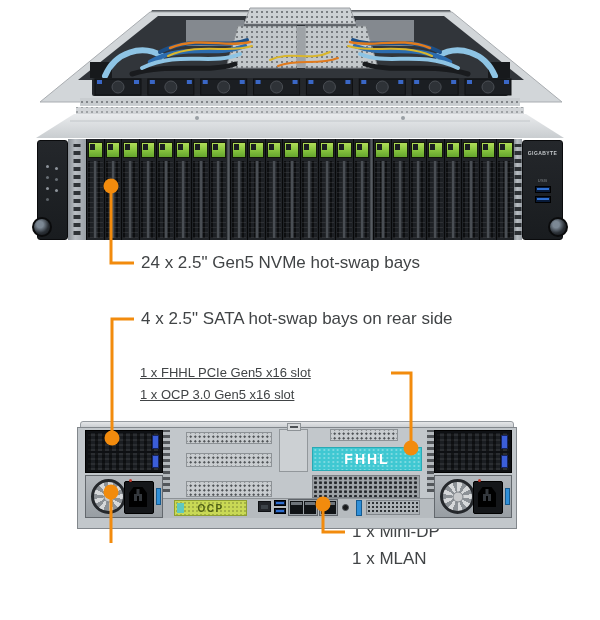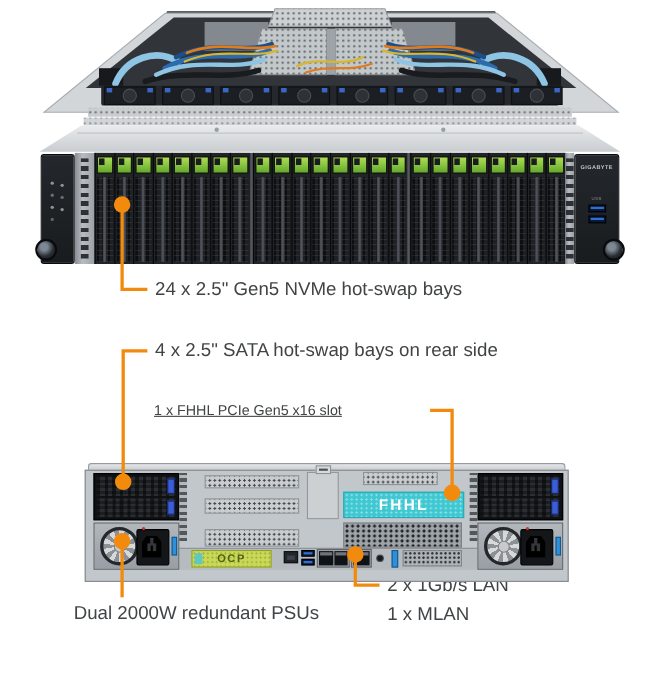--- a/index.html
+++ b/index.html
@@ -401,20 +401,20 @@
       <circle cx="411" cy="448" r="7.5"></circle>
       <circle cx="111" cy="492" r="7.5"></circle>
       <circle cx="323" cy="504" r="7.5"></circle>
     </g>
   </svg>
 
   <div class="ann" style="left:141px;top:253px">24 x 2.5" Gen5 NVMe hot-swap bays</div>
   <div class="ann" style="left:141px;top:309px">4 x 2.5" SATA hot-swap bays on rear side</div>
   <div class="ann-block" style="left:140px;top:362px">
     <div>1 x FHHL PCIe Gen5 x16 slot</div>
+    <div>1 x OCP 3.0 Gen5 x16 slot</div>
   </div>
-  <div class="ann" style="left:67px;top:548px">Dual 2000W redundant PSUs</div>
   <div class="ann-list" style="left:352px;top:519px">
-    <div>2 x 1Gb/s LAN</div>
+    <div>1 x Mini-DP</div>
     <div>1 x MLAN</div>
   </div>
 
 </div>
 
 </body></html>

